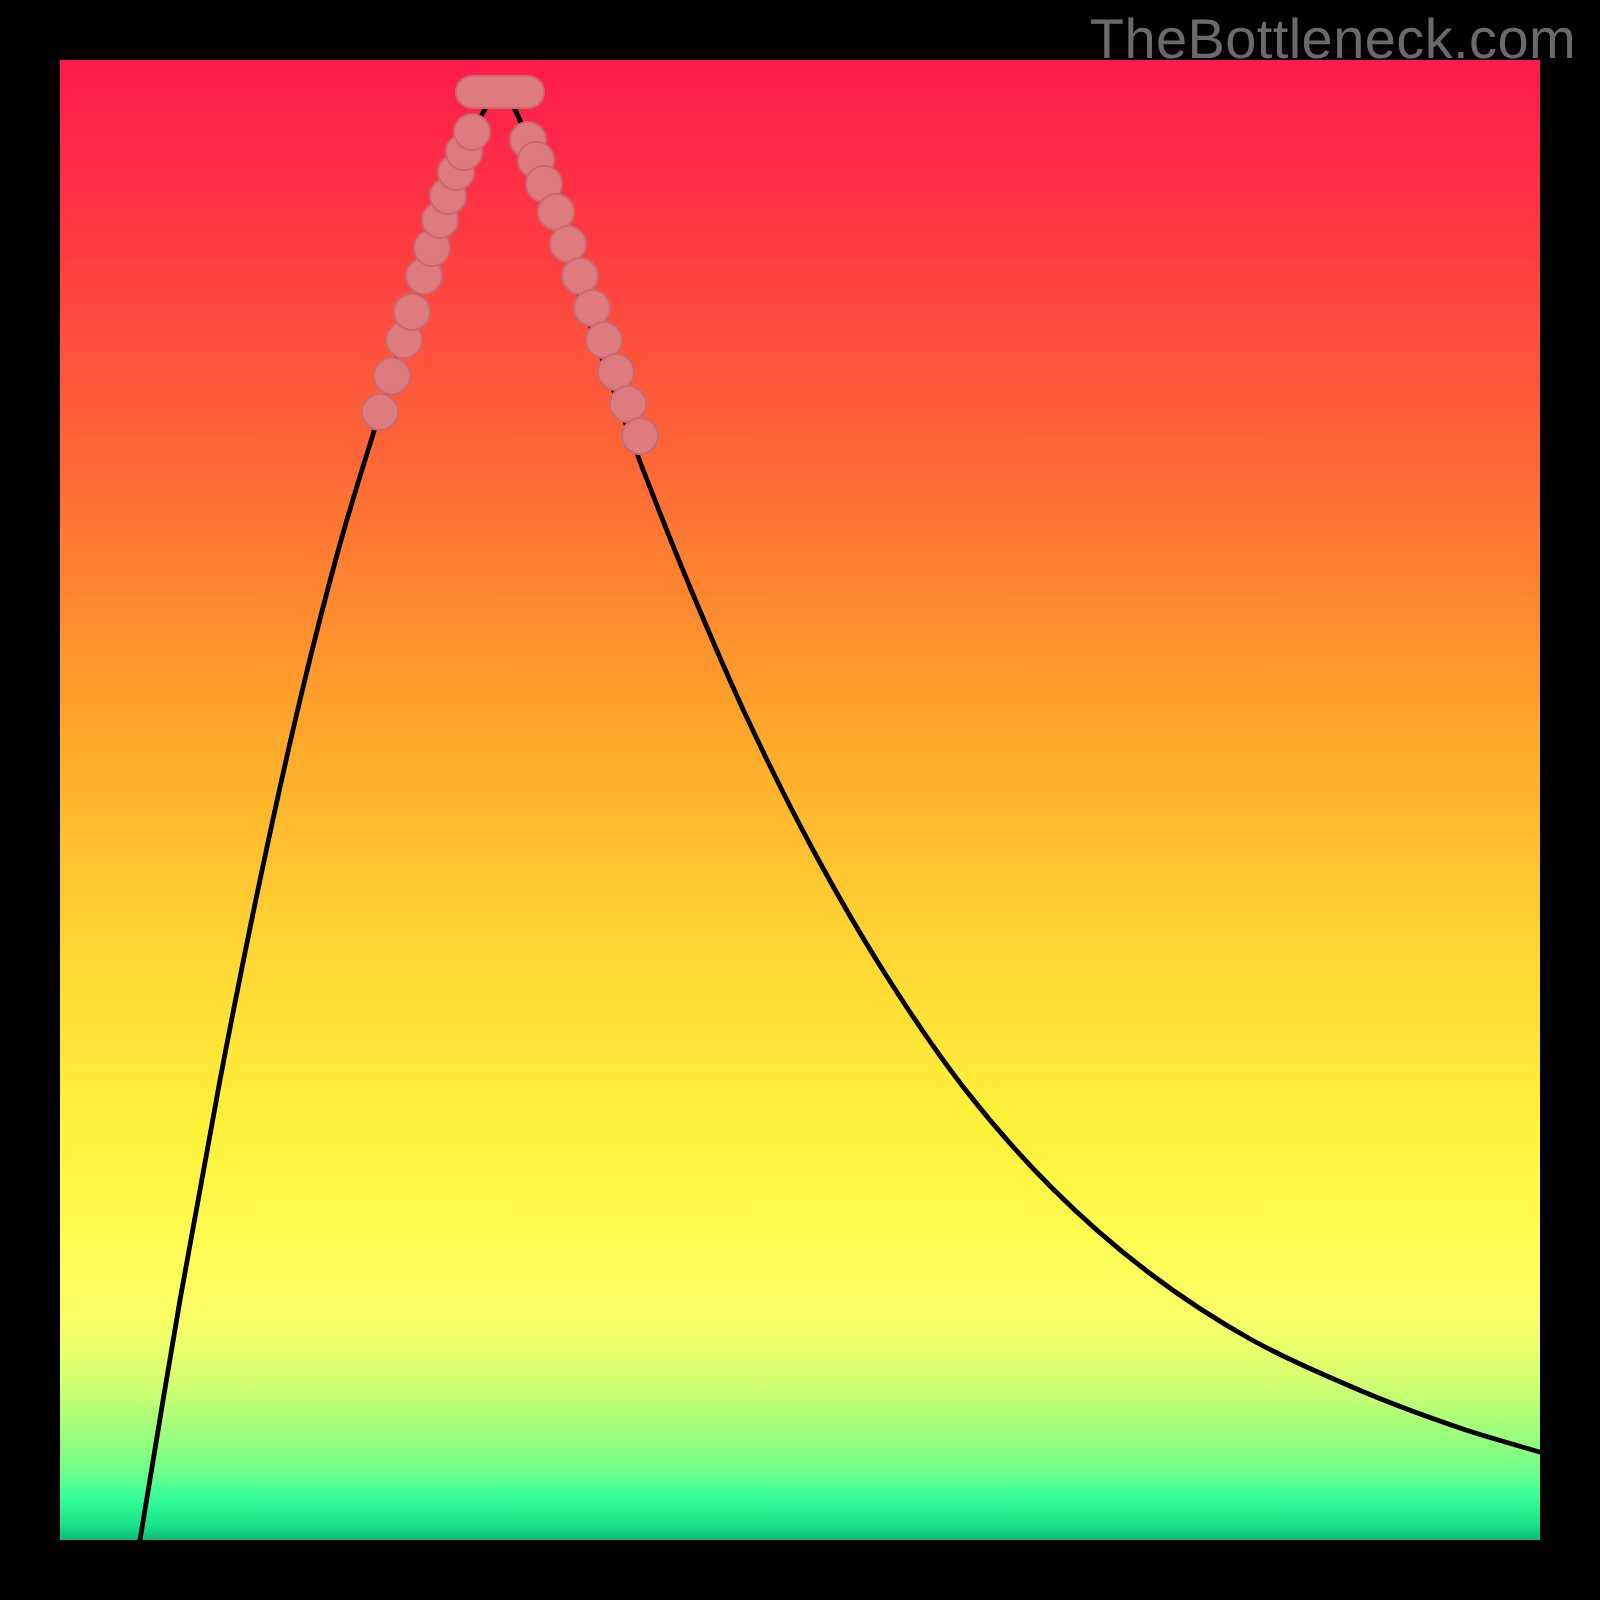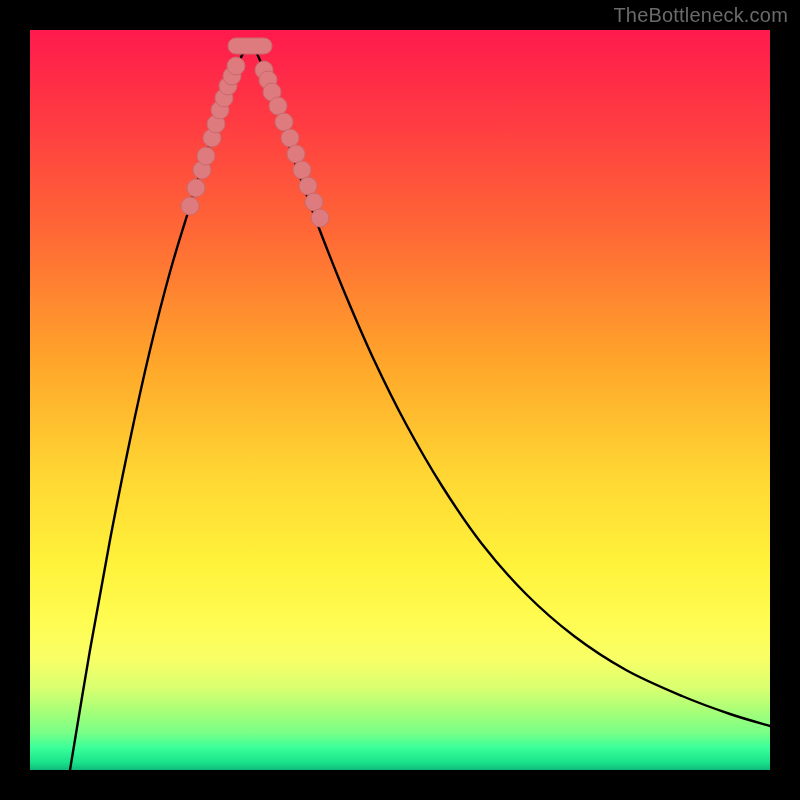--- a/index.html
+++ b/index.html
@@ -32,21 +32,21 @@
       #3aff99 97%,
       #18e28a 99%,
       #0fb97a 100%
     );
   }
   .watermark {
     position: absolute;
     top: 4px;
     right: 12px;
     color: #6a6a6a;
-    font-size: 20px;
+    font-size: 28px;
     font-weight: 500;
     letter-spacing: 0.2px;
     user-select: none;
   }
   svg.plot {
     position: absolute;
     left: 0;
     top: 0;
     width: 740px;
     height: 740px;

